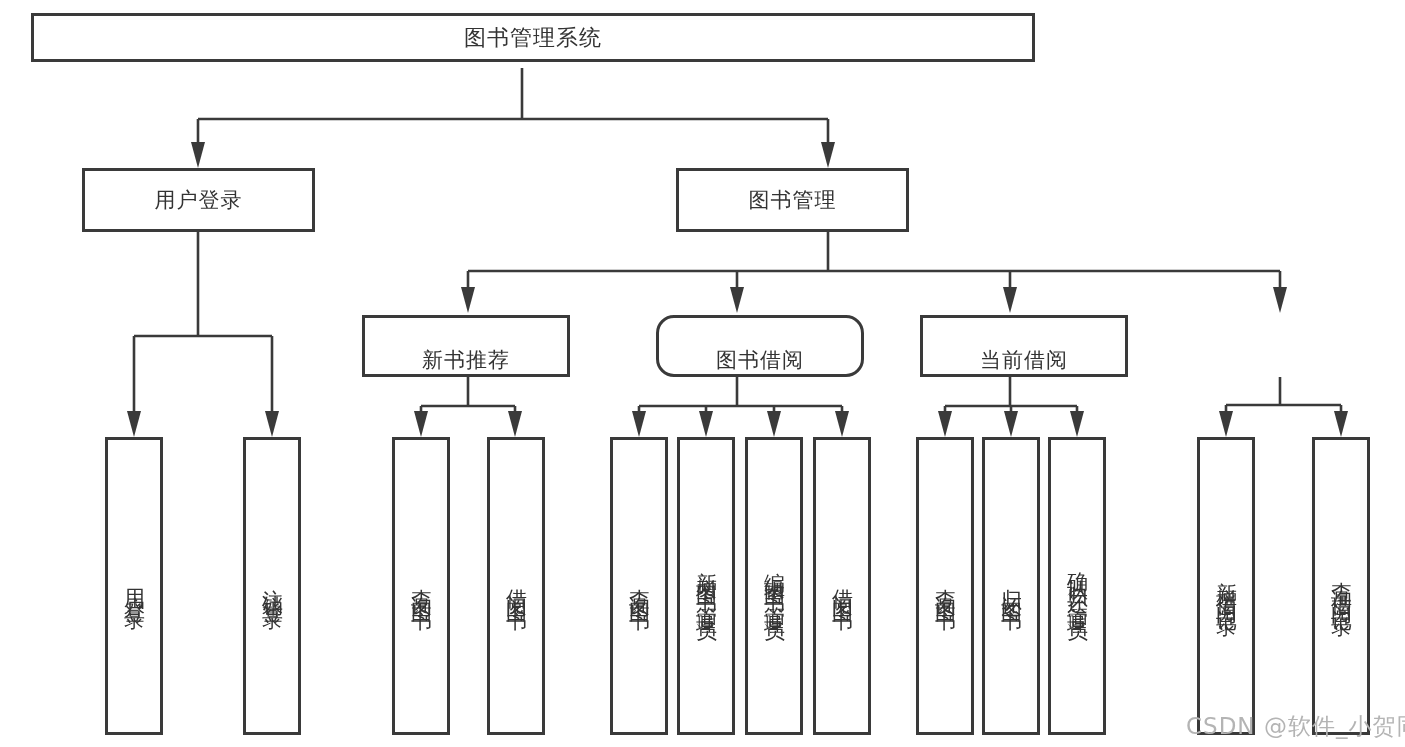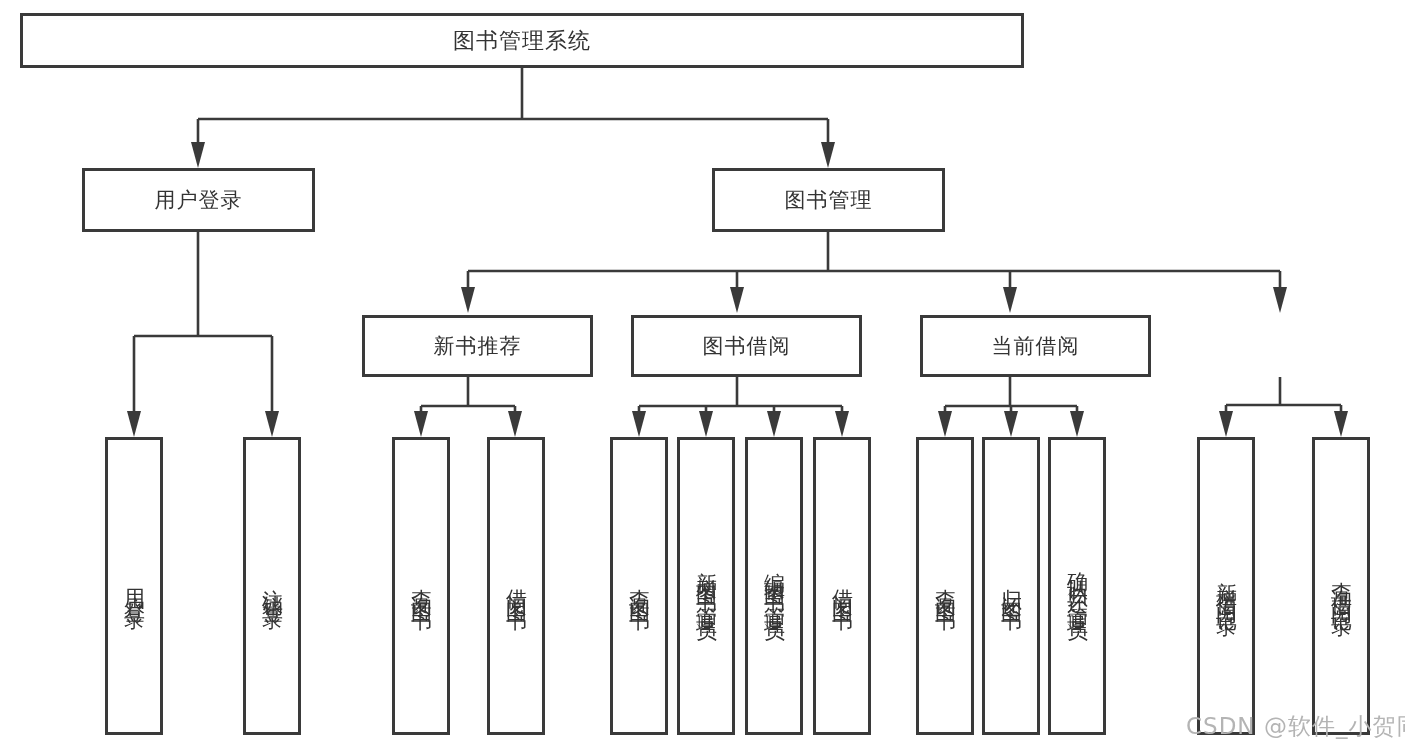--- a/index.html
+++ b/index.html
@@ -32,21 +32,21 @@
   .leaf .vtext {
     writing-mode:vertical-rl;
     text-orientation:mixed;
     font-size:21px;
     letter-spacing:7px;
     line-height:1;
     color:#333333;
     white-space:nowrap;
   }
   .lvl2 { width:233px; height:64px; top:168px; }
-  .lvl3 { width:231px; height:62px; top:315px; }
+  .lvl3 { width:208px; height:62px; top:315px;align-items:flex-end; }
   #watermark {
     position:absolute;
     left:1186px; top:711px;
     font-size:23px;
     color:#b4b4b4;
     letter-spacing:1px;
     z-index:2;
     white-space:nowrap;
   }
 </style>
@@ -114,35 +114,35 @@
       <polygon points="767,411 781,411 774,437"></polygon>
       <polygon points="835,411 849,411 842,437"></polygon>
       <polygon points="938,411 952,411 945,437"></polygon>
       <polygon points="1004,411 1018,411 1011,437"></polygon>
       <polygon points="1070,411 1084,411 1077,437"></polygon>
       <polygon points="1219,411 1233,411 1226,437"></polygon>
       <polygon points="1334,411 1348,411 1341,437"></polygon>
     </g>
   </svg>
 
-  <div class="node node-root" style="left:20px; top:13px; width:1004px; height:55px;">
+  <div class="node node-root" style="left:31px; top:13px; width:1004px; height:49px;">
     <span>图书管理系统</span>
   </div>
 
   <div class="node node-h lvl2" style="left:82px;">
     <span>用户登录</span>
   </div>
-  <div class="node node-h lvl2" style="left:712px;">
+  <div class="node node-h lvl2" style="left:676px;">
     <span>图书管理</span>
   </div>
 
   <div class="node node-h lvl3" style="left:362px;">
     <span>新书推荐</span>
   </div>
-  <div class="node node-h lvl3" style="left:631px;">
+  <div class="node node-h lvl3" style="left:656px;border-radius:18px;">
     <span>图书借阅</span>
   </div>
   <div class="node node-h lvl3" style="left:920px;">
     <span>当前借阅</span>
   </div>
 
   <div class="node leaf" style="left:105px;">
     <span class="vtext">用户登录</span>
   </div>
   <div class="node leaf" style="left:243px;">

